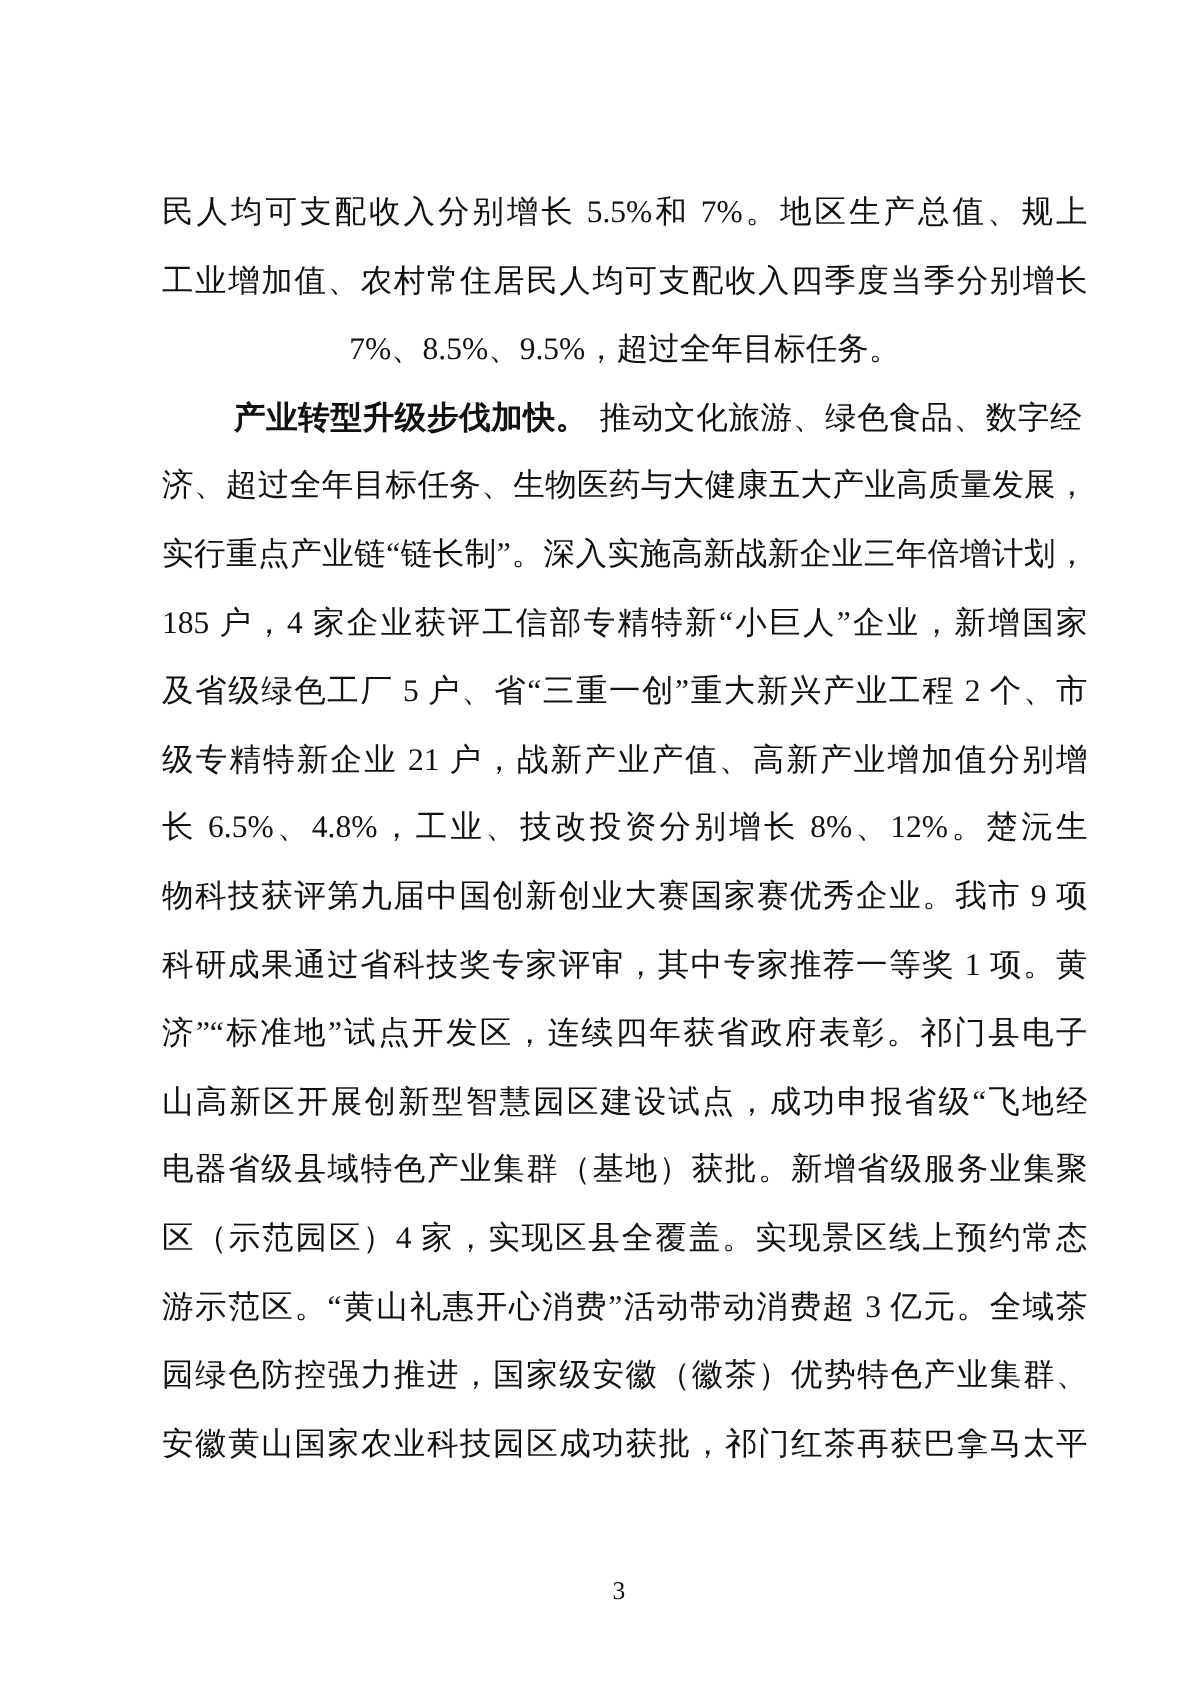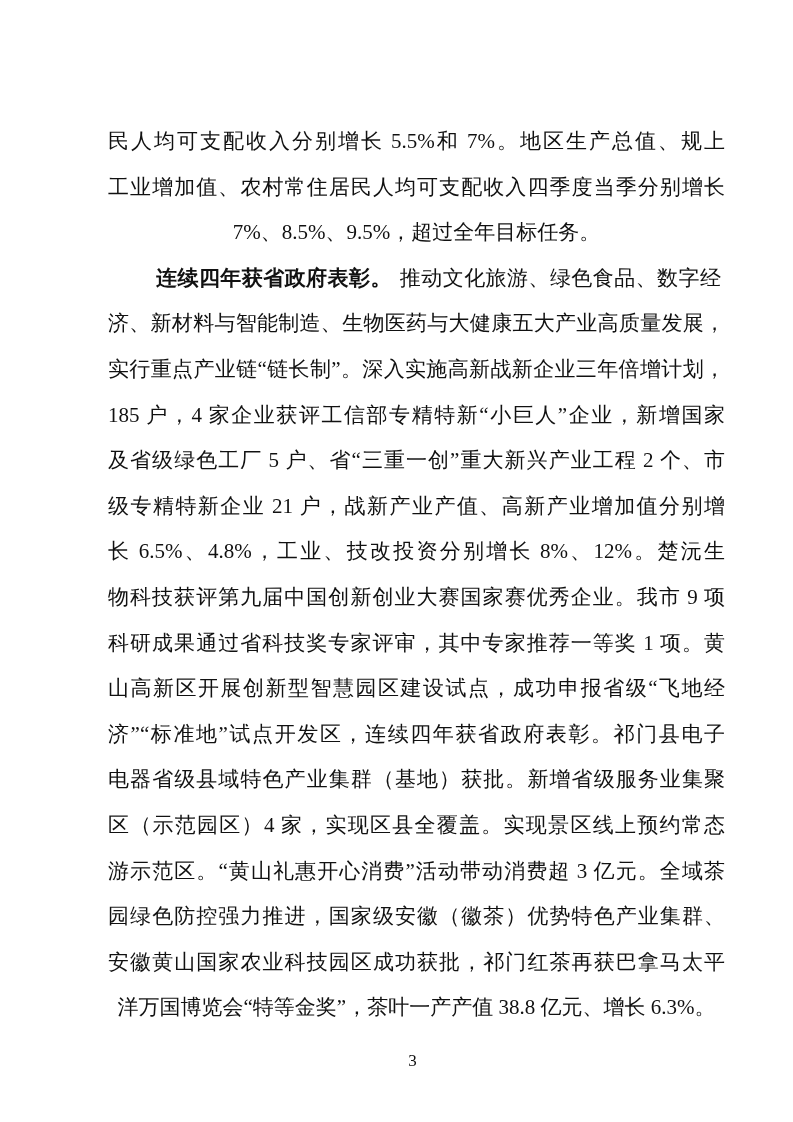--- a/index.html
+++ b/index.html
@@ -43,32 +43,31 @@
   }
 </style>
 </head>
 <body>
 
 <div class="page">
   <main class="text-block">
     <div class="line">民人均可支配收入分别增长 5.5%和 7%。地区生产总值、规上</div>
     <div class="line">工业增加值、农村常住居民人均可支配收入四季度当季分别增长</div>
     <div class="line no-justify">7%、8.5%、9.5%，超过全年目标任务。</div>
-    <div class="line indent"><span class="bold">连续四年获省政府表彰。</span><span>推动文化旅游、绿色食品、数字经</span></div>
-    <div class="line">济、新材料与智能制造、生物医药与大健康五大产业高质量发展，</div>
+    <div class="line indent"><span class="bold">产业转型升级步伐加快。</span><span>推动文化旅游、绿色食品、数字经</span></div>
+    <div class="line">济、超过全年目标任务、生物医药与大健康五大产业高质量发展，</div>
     <div class="line">实行重点产业链“链长制”。深入实施高新战新企业三年倍增计划，</div>
     <div class="line">185 户，4 家企业获评工信部专精特新“小巨人”企业，新增国家</div>
     <div class="line">及省级绿色工厂 5 户、省“三重一创”重大新兴产业工程 2 个、市</div>
     <div class="line">级专精特新企业 21 户，战新产业产值、高新产业增加值分别增</div>
     <div class="line">长 6.5%、4.8%，工业、技改投资分别增长 8%、12%。楚沅生</div>
     <div class="line">物科技获评第九届中国创新创业大赛国家赛优秀企业。我市 9 项</div>
     <div class="line">科研成果通过省科技奖专家评审，其中专家推荐一等奖 1 项。黄</div>
+    <div class="line">济”“标准地”试点开发区，连续四年获省政府表彰。祁门县电子</div>
     <div class="line">山高新区开展创新型智慧园区建设试点，成功申报省级“飞地经</div>
-    <div class="line">济”“标准地”试点开发区，连续四年获省政府表彰。祁门县电子</div>
     <div class="line">电器省级县域特色产业集群（基地）获批。新增省级服务业集聚</div>
     <div class="line">区（示范园区）4 家，实现区县全覆盖。实现景区线上预约常态</div>
     <div class="line">游示范区。“黄山礼惠开心消费”活动带动消费超 3 亿元。全域茶</div>
     <div class="line">园绿色防控强力推进，国家级安徽（徽茶）优势特色产业集群、</div>
     <div class="line">安徽黄山国家农业科技园区成功获批，祁门红茶再获巴拿马太平</div>
-    <div class="line no-justify">洋万国博览会“特等金奖”，茶叶一产产值 38.8 亿元、增长 6.3%。</div>
   </main>
   <footer class="page-number">3</footer>
 </div>
 
 </body></html>

